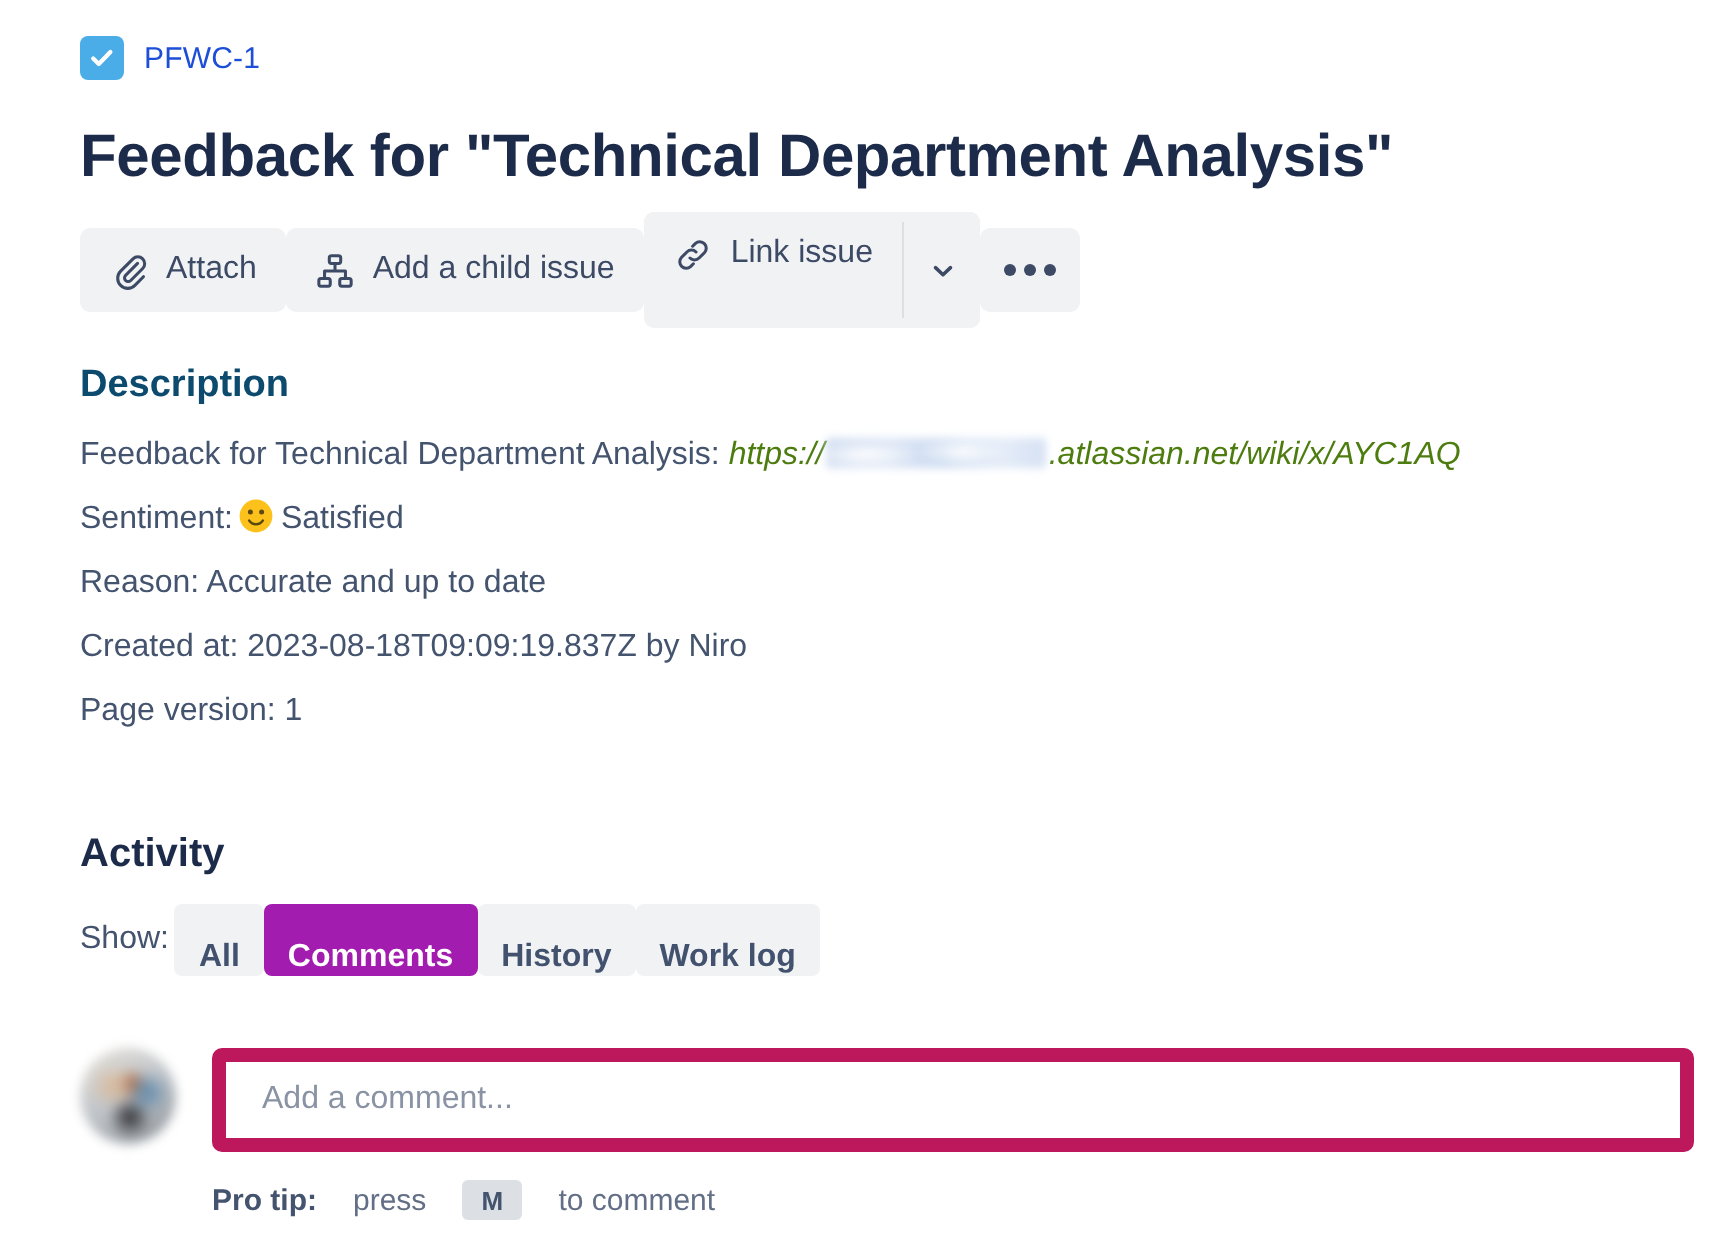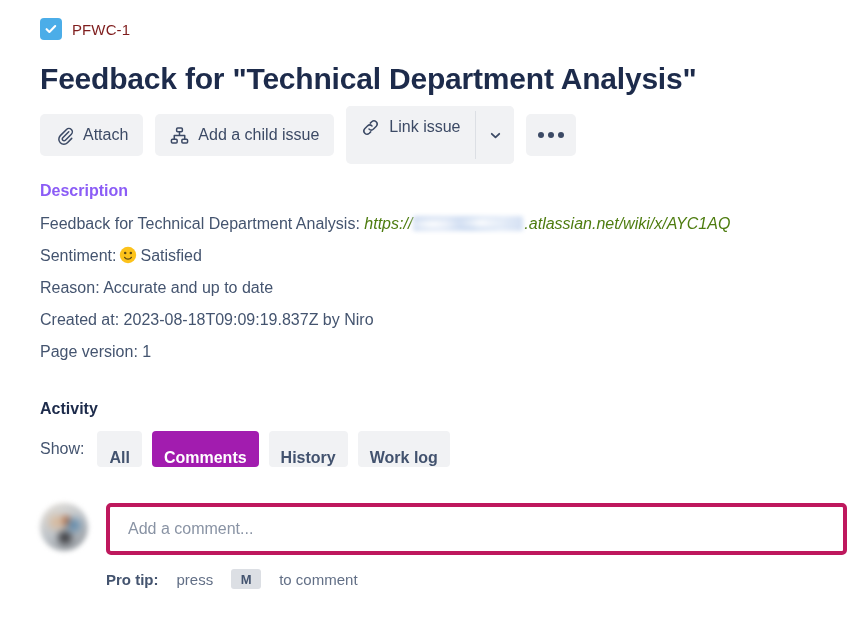--- a/index.html
+++ b/index.html
@@ -36,40 +36,39 @@
     border-radius: 4px;
     background: #4bade8;
     display: flex;
     align-items: center;
     justify-content: center;
     flex: none;
   }
   .issue-type-icon svg { display:block; }
   .breadcrumb-key {
     font-size: 15px;
-    color: #7f1d1d;
+    color: #1d4ed8;
     letter-spacing: .1px;
   }
 
   
   .issue-title {
     margin: 19px 0 0 0;
     font-size: 30px;
     line-height: 36px;
     font-weight: bold;
     color: #1d2b4b;
     letter-spacing: -0.2px;
     white-space: nowrap;
   }
 
   
   .toolbar {
     display: flex;
     align-items: center;
-    gap: 12px;
     margin-top: 17px;
     height: 42px;
   }
   .tbtn {
     display: flex;
     align-items: center;
     gap: 9px;
     height: 42px;
     padding: 0 15px;
     background: #f1f2f4;
@@ -120,23 +119,23 @@
   .more-btn i {
     width: 6px; height: 6px;
     border-radius: 50%;
     background: #3c4a65;
     display: block;
   }
   .ic { flex: none; display:block; }
 
   
   .section-heading {
-    font-size: 16px;
-    font-weight: bold;
-    color: #8b5cf6;
+    font-size: 19px;
+    font-weight: bold;
+    color: #0c4a6e;
     margin-top: 26px;
   }
   .desc-line {
     font-size: 16px;
     line-height: 32px;
     color: #44546f;
     white-space: nowrap;
   }
   .desc-block { margin-top: 8px; }
   .link {
@@ -161,29 +160,28 @@
   .emoji {
     display: inline-block;
     width: 18px;
     height: 18px;
     vertical-align: -3px;
     margin: 0 3px;
   }
 
   
   .activity-heading {
-    font-size: 16px;
+    font-size: 20px;
     font-weight: bold;
     color: #1d2b4b;
-    margin-top: 32px;
+    margin-top: 44px;
   }
   .show-row {
     display: flex;
     align-items: center;
-    gap: 10px;
     margin-top: 13px;
   }
   .show-label {
     font-size: 16px;
     color: #44546f;
     margin-right: 3px;
   }
   .filter-btn {
     height: 32px;
     padding: 18px 12px;
@@ -222,21 +220,21 @@
       linear-gradient(150deg, #e8e2da 0%, #bfc4c9 50%, #8e9399 100%);
     filter: blur(2.6px);
   }
   .comment-col { flex: 1; min-width: 0; }
   .comment-input {
     display: block;
     width: 100%;
     box-sizing: border-box;
     height: 52px;
     padding: 0 18px;
-    border: 4px solid #be185d;
+    border: 7px solid #be185d;
     border-radius: 5px;
     background: #ffffff;
     font-family: inherit;
     font-size: 16px;
     color: #0f766e;
     outline: none;
   }
   .comment-input::placeholder { color: #8993a4; }
   .protip {
     margin-top: 14px;

